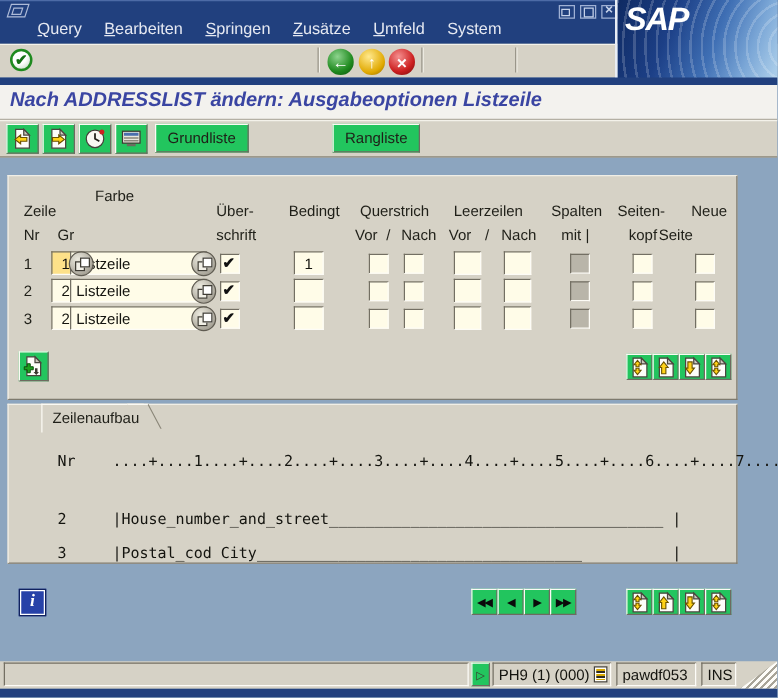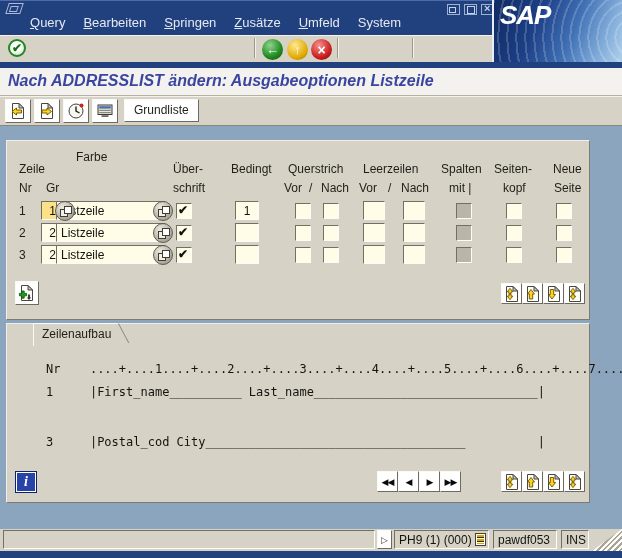--- a/index.html
+++ b/index.html
@@ -25,21 +25,21 @@
      border-left:2px solid #e8edf5;
      background:
        repeating-radial-gradient(circle at 108% 55%, rgba(255,255,255,.18) 0 2px, rgba(255,255,255,0) 2px 9px),
        linear-gradient(112deg,#0f2a62 0%,#1c3f86 32%,#3f6fb4 58%,#7aa6d6 78%,#a9cce9 95%);}
   .sap-text{position:absolute;left:6px;top:0px;color:#fff;font-size:26px;font-weight:bold;
             font-style:italic;letter-spacing:-1px;font-family:"Liberation Sans",sans-serif}
   
   .toolbar{position:absolute;left:0;top:35px;width:492px;height:27px;background:#d6d2c6;
            box-shadow:inset 0 1px 0 #f4f2ea}
   .tsep{position:absolute;top:3px;width:1px;height:20px;background:#9a968a;box-shadow:1px 0 0 #f4f2ea}
-  .rbtn{background:#ffffff;border-top:1px solid #fbfaf4;border-left:1px solid #fbfaf4;
+  .rbtn{background:#22c55e;border-top:1px solid #fbfaf4;border-left:1px solid #fbfaf4;
         border-right:1px solid #6e6a60;border-bottom:1px solid #6e6a60;box-sizing:border-box;cursor:default}
   .sphere{position:absolute;top:4px;width:21px;height:21px;border-radius:50%;display:flex;
           align-items:center;justify-content:center;color:#fff;font-weight:bold;font-size:13px;line-height:1}
   .sph-enter{background:radial-gradient(circle at 38% 32%,#ffffff 45%,#dfeadf 70%,#bcd6bc);
              border:2px solid #1f8a1f;color:#157015;width:18px;height:18px;font-size:12px}
   .sph-back{background:radial-gradient(circle at 38% 30%,#8ed48e,#1f8a1f 60%,#0a4d0a)}
   .sph-exit{background:radial-gradient(circle at 38% 30%,#ffe98e,#e0a800 65%,#8a6200)}
   .sph-cancel{background:radial-gradient(circle at 38% 30%,#f59090,#cc1f1f 60%,#6e0a0a);font-size:14px}
   .cmdfield{position:absolute;left:39px;top:39px;width:159px;height:20px;background:#fff;
             border-top:1px solid #6e6a60;border-left:1px solid #6e6a60;border-bottom:1px solid #fbfaf4;
@@ -263,20 +263,21 @@
     <svg class="pg" viewBox="0 0 18 18">
         <use href="#icn-clock"></use>
       </svg>
     </div>
   <div class="abtn rbtn" style="left:92px">
     <svg class="pg" viewBox="0 0 18 18">
         <use href="#icn-screen"></use>
       </svg>
     </div>
   <div class="txtbtn rbtn" style="left:124px">Grundliste</div>
+  <div class="txtbtn rbtn" style="left:266px">Rangliste</div>
 </div>
 
 <div class="gbox" style="top:140px;height:180px">
 
   <span class="gh" style="left:12px;top:21px">Zeile</span>
   <span class="gh" style="left:69px;top:9px">Farbe</span>
   <span class="gh" style="left:166px;top:21px">Über-</span>
   <span class="gh" style="left:224px;top:21px">Bedingt</span>
   <span class="gh" style="left:281px;top:21px">Querstrich</span>
   <span class="gh" style="left:356px;top:21px">Leerzeilen</span>
@@ -288,21 +289,21 @@
   <span class="gh" style="left:39px;top:40px">Gr</span>
   <span class="gh" style="left:166px;top:40px">schrift</span>
   <span class="gh" style="left:277px;top:40px">Vor</span>
   <span class="gh" style="left:302px;top:40px">/</span>
   <span class="gh" style="left:314px;top:40px">Nach</span>
   <span class="gh" style="left:352px;top:40px">Vor</span>
   <span class="gh" style="left:381px;top:40px">/</span>
   <span class="gh" style="left:394px;top:40px">Nach</span>
   <span class="gh" style="left:442px;top:40px">mit |</span>
   <span class="gh" style="left:496px;top:40px">kopf</span>
-  <span class="gh" style="left:547px;top:40px">Seite</span>
+  <span class="gh" style="left:520px;top:40px">Seite</span>
 
   <div class="row" style="top:60px">
     <span class="rnr">1</span>
     <div class="fld focus" style="left:34px;width:23px">1</div>
     <div class="vh" style="left:48px;top:0"></div>
     <div class="fld txt" style="left:49px;width:110px">Listzeile</div>
     <div class="vh" style="left:146px;top:0"></div>
     <div class="cbx checked" style="left:169px;top:2px"></div>
     <div class="fld" style="left:228px;width:24px">1</div>
     <div class="cbx" style="left:288px;top:2px"></div>
@@ -366,28 +367,28 @@
         <use href="#icn-pg-down"></use>
       </svg>
     </div>
   <div class="sqbtn rbtn" style="left:557px;top:142px">
     <svg class="pg" viewBox="0 0 18 18">
         <use href="#icn-pg-ud"></use>
       </svg>
     </div>
 </div>
 
-<div class="gbox" style="top:323px;height:180px">
+<div class="gbox" style="top:323px;height:128px">
   <div class="gtab"><span>Zeilenaufbau</span></div>
 
   <div class="mline" style="top:24px">
     <span class="lnum">Nr</span><span>....+....1....+....2....+....3....+....4....+....5....+....6....+....7....+</span>
   </div>
-  <div class="mline" style="top:47px">
-    <span class="lnum">1</span><span>|First_name__________ Last_name_______________________________|</span>
+  <div class="mline" style="top:70px">
+    <span class="lnum">2</span><span>|House_number_and_street_____________________________________ |</span>
   </div>
   <div class="mline" style="top:97px">
     <span class="lnum">3</span><span>|Postal_cod City____________________________________          |</span>
   </div>
 
   <div class="ibtn" style="left:8px;top:147px">
       <span>i</span>
     </div>
   <div class="sqbtn rbtn" style="left:370px;top:147px">
       <span class="vcr">◀◀</span>

